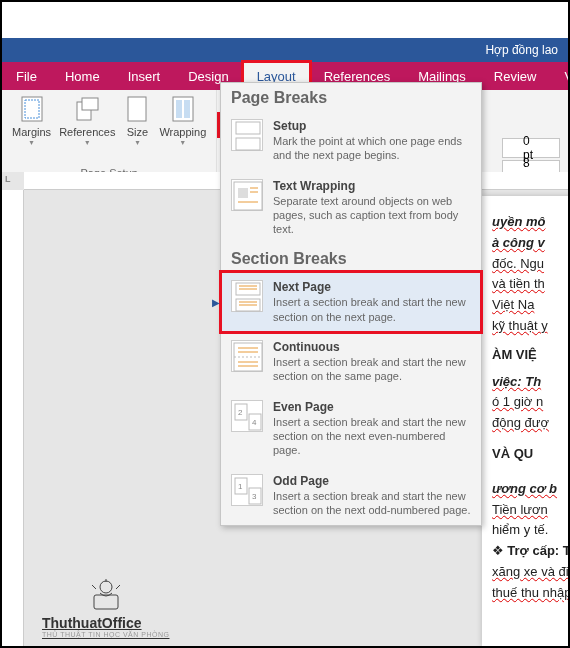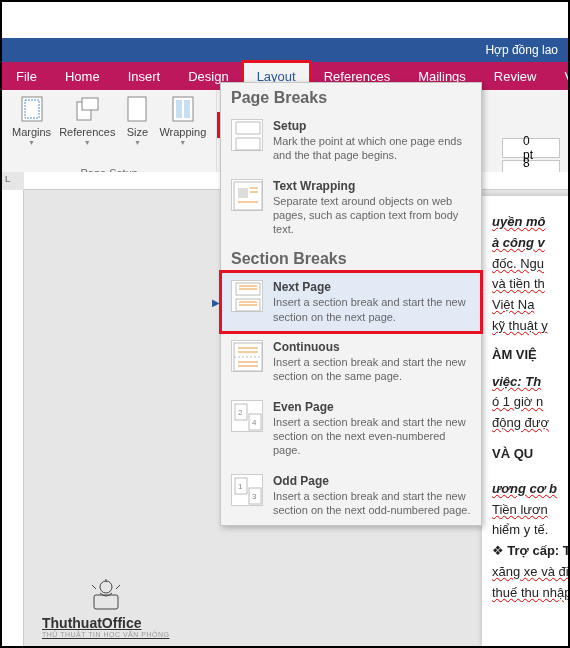--- a/index.html
+++ b/index.html
@@ -181,21 +181,21 @@
 <div class="dropdown">
   <div class="dd-header">Page Breaks</div>
 
   <div class="dd-item">
     <div class="dd-ic"><svg width="32" height="32">
           <rect x="4" y="2" width="24" height="12" fill="#fff" stroke="#bbb"></rect>
           <rect x="4" y="18" width="24" height="12" fill="#fff" stroke="#bbb"></rect>
         </svg></div>
     <div class="dd-text">
       <div class="dd-title">Setup</div>
-      <div class="dd-desc">Mark the point at which one page ends and the that page begins.</div>
+      <div class="dd-desc">Mark the point at which one page ends and the next page begins.</div>
     </div>
   </div>
 
 
   <div class="dd-item">
     <div class="dd-ic"><svg width="32" height="32">
           <rect x="2" y="2" width="28" height="28" fill="#fff" stroke="#bbb"></rect>
           <rect x="6" y="8" width="10" height="10" fill="#ddd"></rect>
           <line x1="18" y1="8" x2="26" y2="8" stroke="#e79b3a"></line>
           <line x1="18" y1="12" x2="26" y2="12" stroke="#e79b3a"></line>

